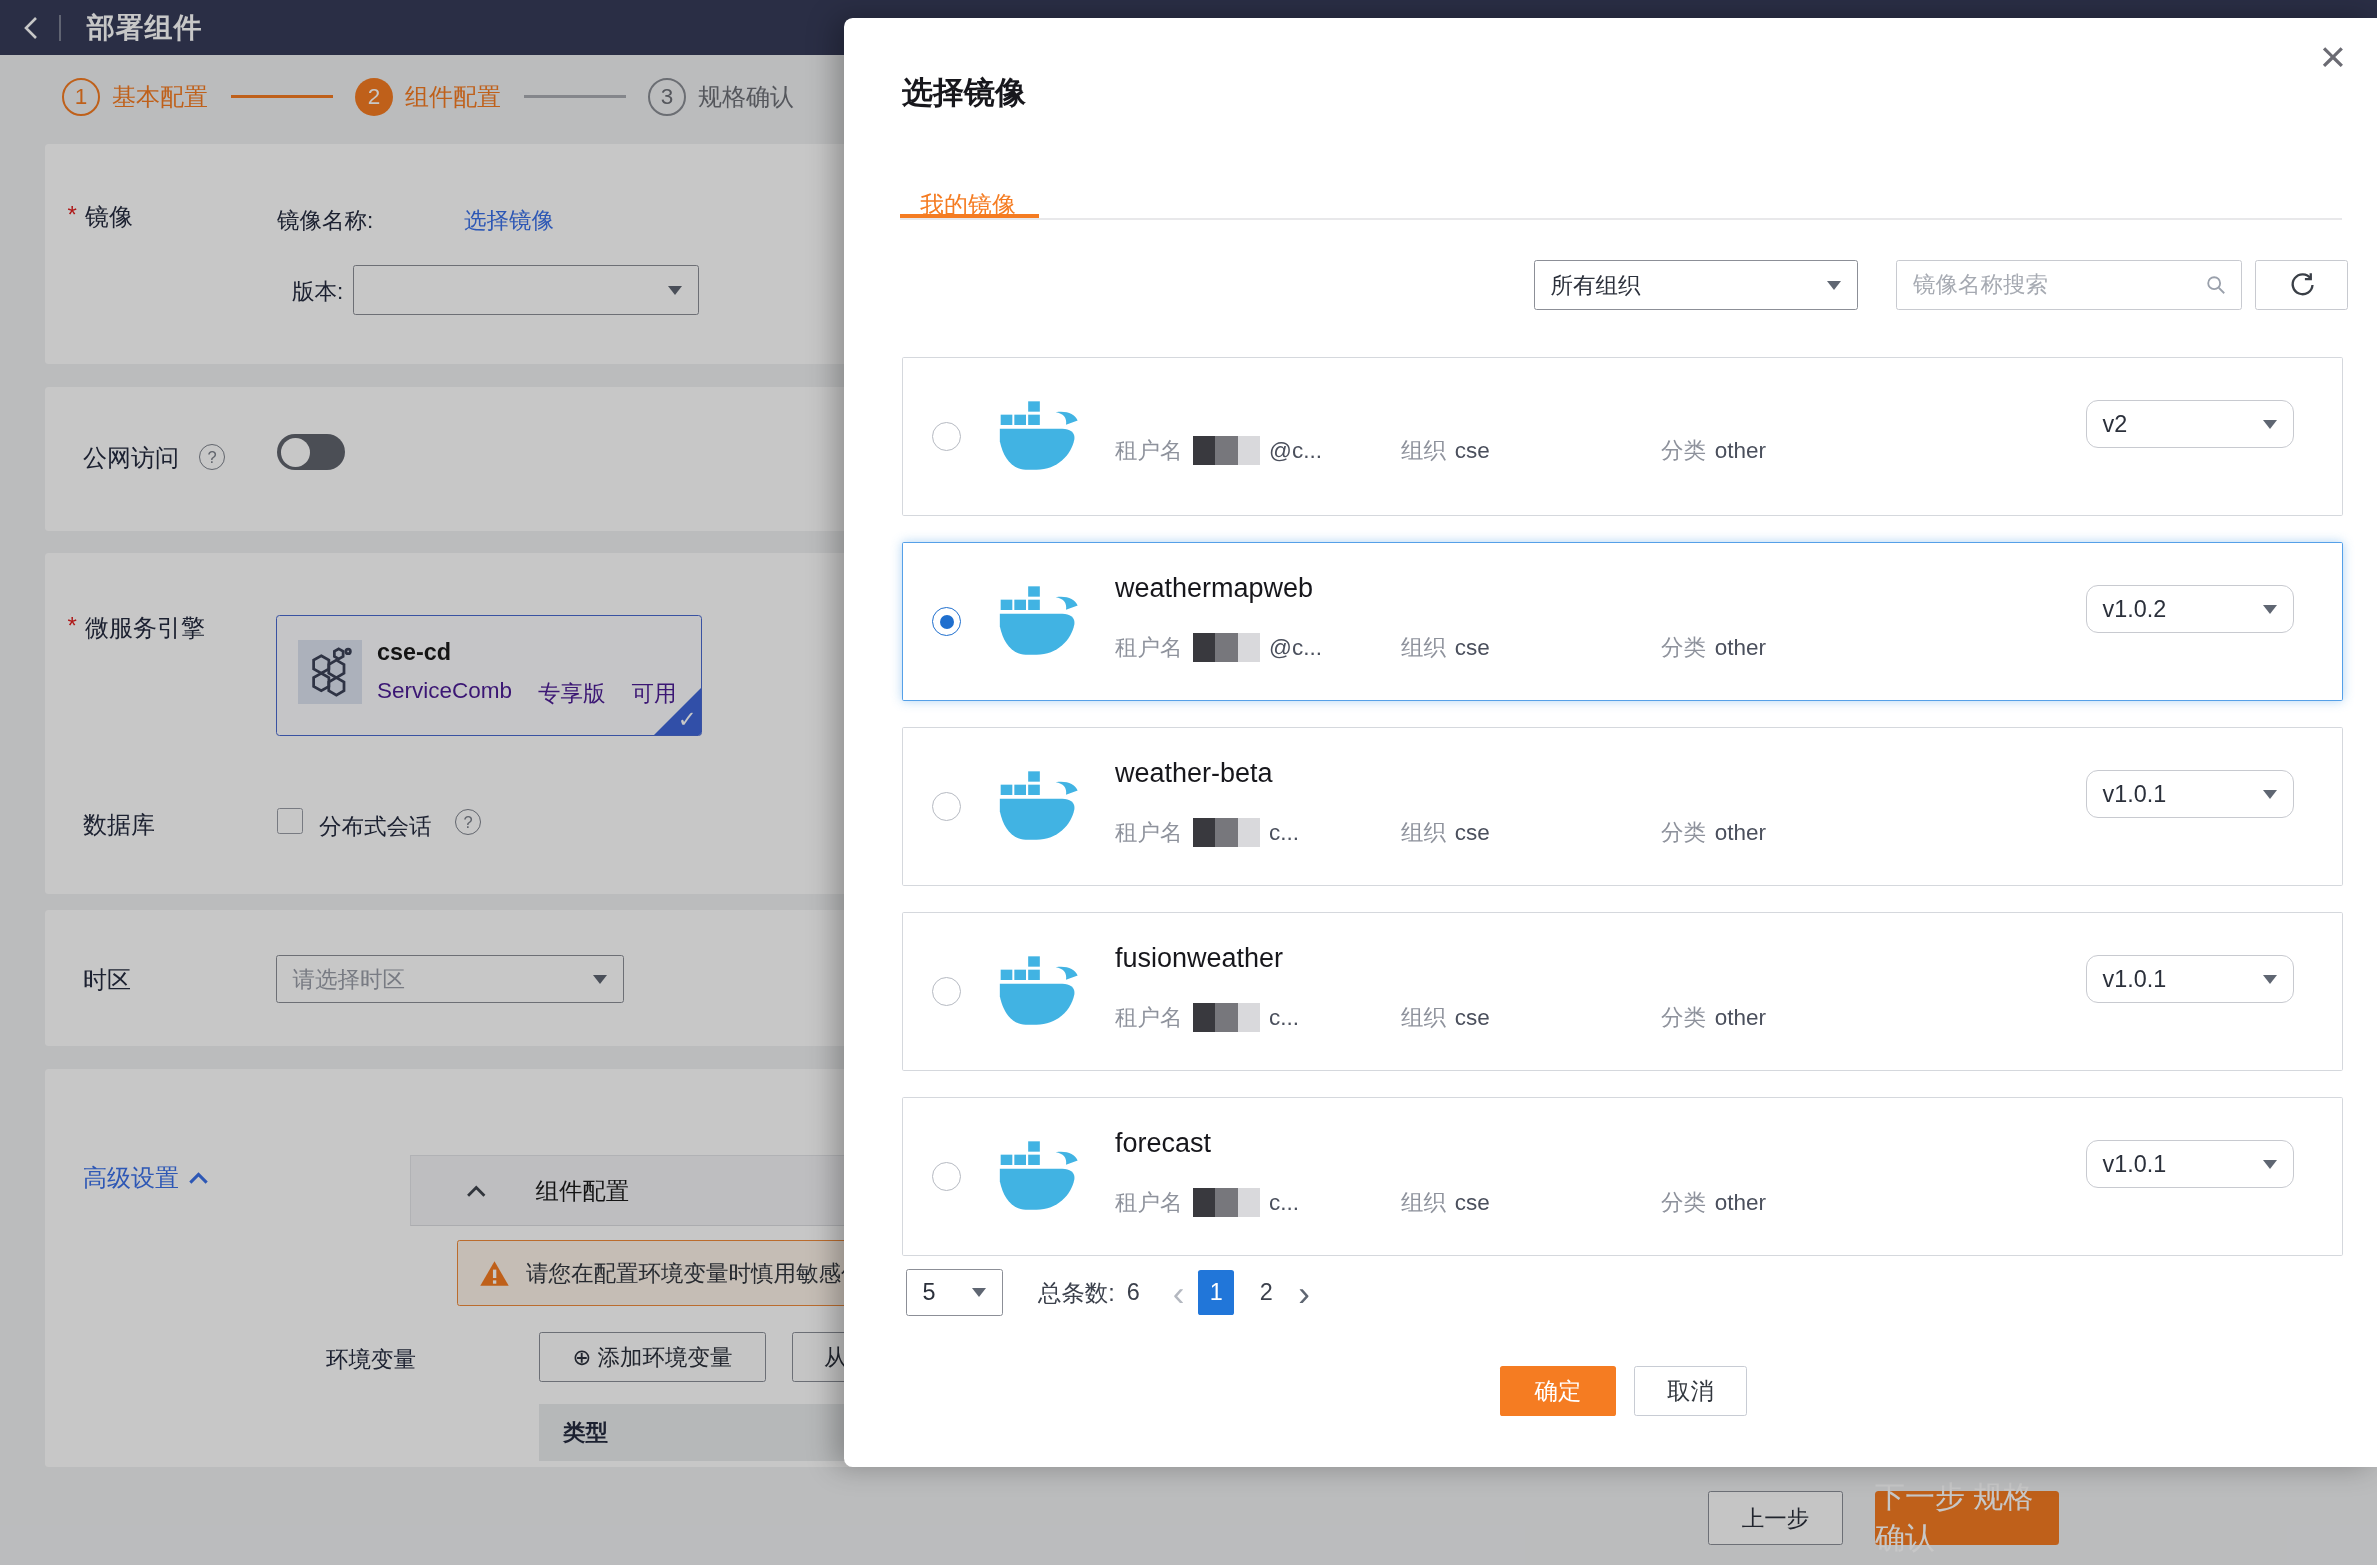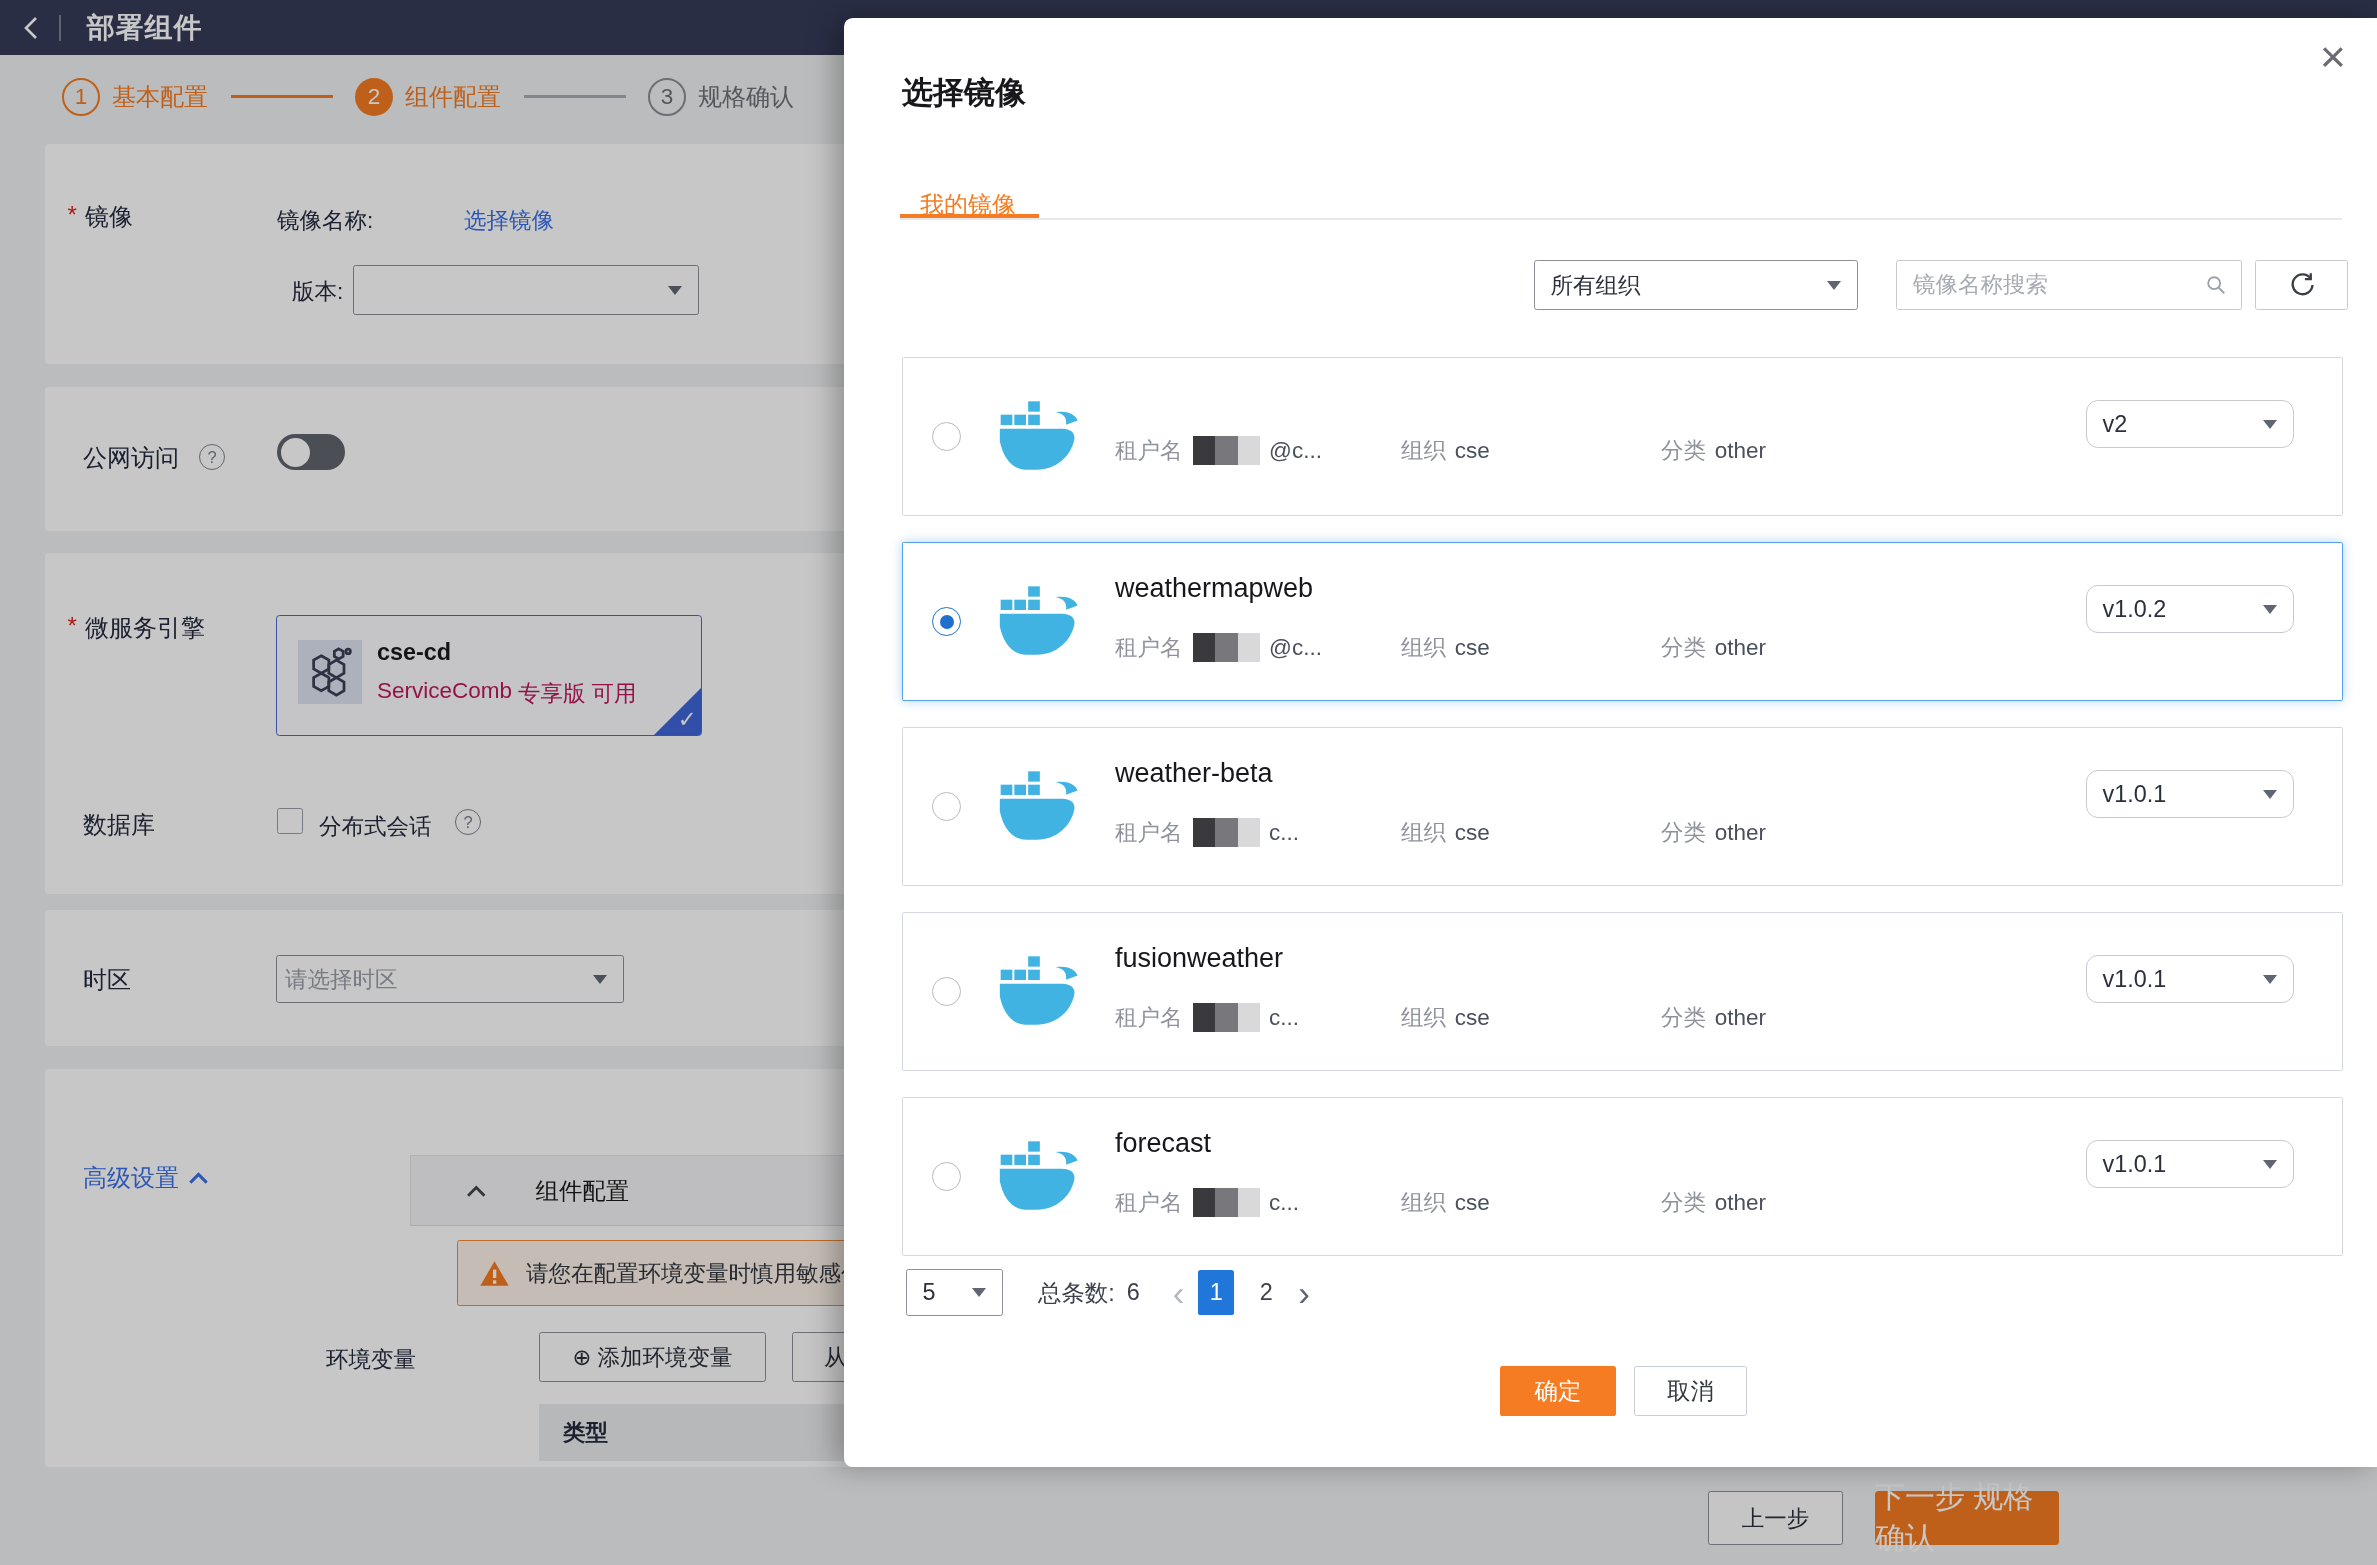--- a/index.html
+++ b/index.html
@@ -42,21 +42,21 @@
   .bluelink{font-size:22.5px;color:var(--link);cursor:pointer;}
   .selbox{box-sizing:border-box;border:0.9px solid #8c8f97;border-radius:2.6px;background:transparent;display:flex;align-items:center;padding:0 15.6px;cursor:pointer;}
   .selbox .ph{color:#9a9ea8;font-size:22.5px;}
   .caret{width:0;height:0;border-left:7.8px solid transparent;border-right:7.8px solid transparent;border-top:9.5px solid #5f6672;margin-left:auto;}
   .qicon{width:26px;height:26px;border:1.7px solid #7d828c;border-radius:50%;color:#7d828c;font-size:16.5px;display:inline-flex;align-items:center;justify-content:center;box-sizing:border-box;}
   .toggle{width:68px;height:36px;border-radius:18px;background:#60646e;position:relative;cursor:pointer;}
   .toggle .knob{position:absolute;left:3.5px;top:3.5px;width:29px;height:29px;border-radius:50%;background:#fff;}
   .engine-card{box-sizing:border-box;border:1.7px solid #4a69d0;border-radius:3.5px;background:#fdfdff;overflow:hidden;cursor:pointer;}
   .engine-ico{position:absolute;left:21px;top:24px;width:64px;height:64px;background:#dde3f0;display:flex;align-items:center;justify-content:center;}
   .eng-name{position:absolute;left:100px;top:22.5px;font-size:23.4px;font-weight:bold;color:#1a1a1a;}
-  .eng-sub{position:absolute;left:100px;top:62px;font-size:22.5px;color:#be185d;display:flex;gap:6px;}
+  .eng-sub{position:absolute;left:100px;top:62px;font-size:22.5px;color:#4c1d95;display:flex;gap:26px;}
   .corner{position:absolute;right:0;bottom:0;width:0;height:0;border-left:47px solid transparent;border-bottom:47px solid #3f66d8;}
   .corner-check{position:absolute;right:4.3px;bottom:1.7px;color:#fff;font-size:22.5px;}
   .checkbox{width:26px;height:26px;border:1.7px solid #999da6;border-radius:2.6px;background:#fff;box-sizing:border-box;cursor:pointer;}
   .advlink{display:flex;align-items:center;gap:8.7px;color:var(--link);font-size:24px;cursor:pointer;}
   .acc{position:absolute;left:410px;top:1155px;width:976px;}
   .acc-hdr{height:69px;background:#f4f4f6;border:0.9px solid #e3e4e8;border-bottom:0.9px solid #dcdde1;display:flex;align-items:center;cursor:pointer;}
   .acc-hdr .chev{margin-left:54px;}
   .acc-hdr .acc-title{margin-left:48px;font-size:23.4px;color:#1a1a1a;}
   .warnbox{position:absolute;left:457px;top:1240px;width:900px;height:66px;box-sizing:border-box;background:#fdf2e8;border:0.9px solid #f08b3a;border-radius:2.6px;display:flex;align-items:center;overflow:hidden;}
   .warnbox .wtext{font-size:22.5px;color:#33383f;white-space:nowrap;margin-left:14px;}
@@ -187,21 +187,21 @@
     <span class="corner-check">✓</span>
   </div>
   <span class="abs flabel" style="left:38px;top:256px;">数据库</span>
   <div class="abs checkbox" style="left:232px;top:255px;"></div>
   <span class="abs inlbl" style="left:274px;top:258px;">分布式会话</span>
   <span class="abs qicon" style="left:410px;top:256px;">?</span>
 </div>
 
 <div class="panel" id="panel-tz">
   <span class="abs flabel" style="left:38px;top:54px;">时区</span>
-  <div class="abs selbox" style="left:231px;top:45px;width:348px;height:48px;padding-left:8px;">
+  <div class="abs selbox" style="left:231px;top:45px;width:348px;height:48px;">
     <span class="ph">请选择时区</span>
     <span class="caret"></span>
   </div>
 </div>
 
 <div class="panel" id="panel-adv"></div>
 <div class="abs advlink" style="left:83px;top:1162px;z-index:2;">
   <span>高级设置</span>
   <svg width="21" height="14" viewBox="0 0 18 12">
       <polyline points="2,10 9,3 16,10" fill="none" stroke="#3a70e8" stroke-width="2.6"></polyline>

